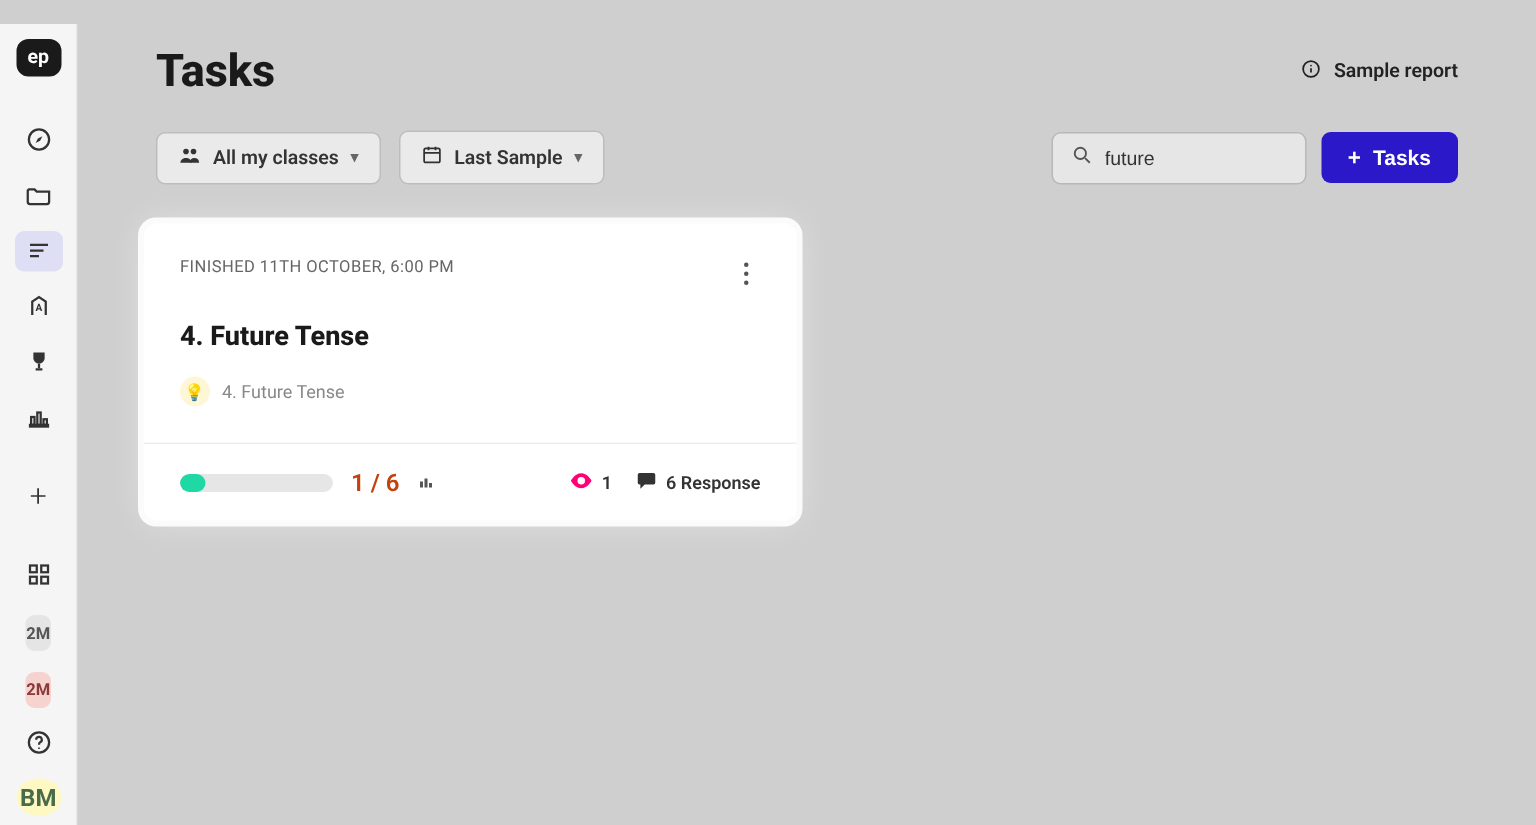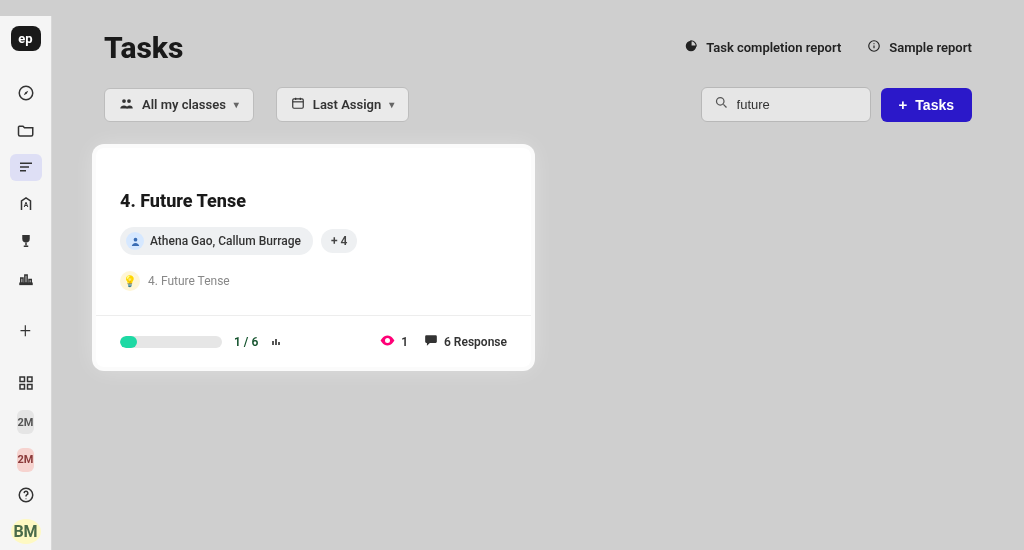--- a/index.html
+++ b/index.html
@@ -107,21 +107,21 @@
     width: 14px;
     height: 14px;
     stroke: #222;
     stroke-width: 2;
     fill: none;
   }
 
   .controls-row {
     display: flex;
     align-items: center;
-    gap: 22px;
+    gap: 12px;
     margin-bottom: 26px;
   }
   .dropdown {
     display: inline-flex;
     align-items: center;
     gap: 8px;
     background: #eaeaea;
     border: 1px solid #bdbdbd;
     border-radius: 6px;
     padding: 8px 14px;
@@ -258,21 +258,21 @@
     border-radius: 7px;
     overflow: hidden;
     position: relative;
   }
   .progress-fill {
     position: absolute; left: 0; top: 0; bottom: 0;
     width: 17%;
     background: #1ed9a4;
     border-radius: 7px;
   }
-  .progress-text { font-size: 12px; font-weight: 600; color: #14532d; }
+  .progress-text { font-size: 16px; font-weight: 600; color: #c2410c; }
   .bar-icon svg { width: 12px; height: 12px; fill: #555; }
   .footer-right { margin-left: auto; display: flex; align-items: center; gap: 16px; }
   .stat { display: flex; align-items: center; gap: 6px; font-size: 12px; font-weight: 600; color: #333; }
   .eye-icon svg { width: 15px; height: 11px; fill: #ff0077; }
   .chat-icon svg { width: 14px; height: 12px; fill: #333; }
 </style>
 </head>
 <body>
 
 <div class="sidebar">
@@ -344,29 +344,20 @@
   </div>
 
   <div class="side-avatar">BM</div>
 </div>
 
 <div class="main">
 
   <div class="header-row">
     <div class="page-title">Tasks</div>
     <div class="header-links">
-      <div class="header-link">
-        <span>
-          <svg viewBox="0 0 24 24">
-              <path d="M12 3 a9 9 0 1 0 9 9 h-9 Z" fill="#222" stroke="none"></path>
-              <path d="M12 3 a9 9 0 0 1 9 9 h-9 Z" fill="none" stroke="#222"></path>
-            </svg>
-        </span>
-        <span>Task completion report</span>
-      </div>
       <div class="header-link">
         <span>
           <svg viewBox="0 0 24 24">
               <circle cx="12" cy="12" r="9"></circle>
               <line x1="12" y1="11" x2="12" y2="16"></line>
               <circle cx="12" cy="8" r="1" fill="#222" stroke="none"></circle>
             </svg>
         </span>
         <span>Sample report</span>
       </div>
@@ -388,21 +379,21 @@
     </div>
     <div class="dropdown">
       <span>
         <svg width="14" height="14" viewBox="0 0 24 24" fill="none" stroke="#333" stroke-width="2">
             <rect x="3" y="5" width="18" height="16" rx="2"></rect>
             <line x1="3" y1="10" x2="21" y2="10"></line>
             <line x1="8" y1="3" x2="8" y2="7"></line>
             <line x1="16" y1="3" x2="16" y2="7"></line>
           </svg>
       </span>
-      <span>Last Assign</span>
+      <span>Last Sample</span>
       <span class="chev">▾</span>
     </div>
 
     <div class="right-controls">
       <div class="search-wrap">
         <span>
           <svg viewBox="0 0 24 24">
               <circle cx="10" cy="10" r="6"></circle>
               <line x1="15" y1="15" x2="20" y2="20"></line>
             </svg>
@@ -412,34 +403,30 @@
       <button class="assign-btn">
         <span class="plus">+</span>
         <span>Tasks</span>
       </button>
     </div>
   </div>
 
 
   <div class="card">
     <div class="card-inner">
+      <div class="card-meta-row">
+        <div class="card-finish">FINISHED 11TH OCTOBER, 6:00 PM</div>
+        <div class="more-dots">
+          <span></span>
+            <span></span>
+            <span></span>
+        </div>
+      </div>
       <div class="card-title">4. Future Tense</div>
 
-      <div class="assignee-row">
-        <div class="assignee-pill">
-          <span class="person-icon">
-            <svg viewBox="0 0 24 24">
-                <circle cx="12" cy="8" r="4"></circle>
-                <path d="M4 22c0-4 4-7 8-7s8 3 8 7"></path>
-              </svg>
-          </span>
-          <span>Athena Gao, Callum Burrage</span>
-        </div>
-        <div class="plus-pill">+ 4</div>
-      </div>
 
       <div class="topic-row">
         <span class="topic-bulb">💡</span>
         <span class="topic-text">4. Future Tense</span>
       </div>
     </div>
 
     <div class="card-footer">
       <div class="progress-wrap">
         <div class="progress-bar">

